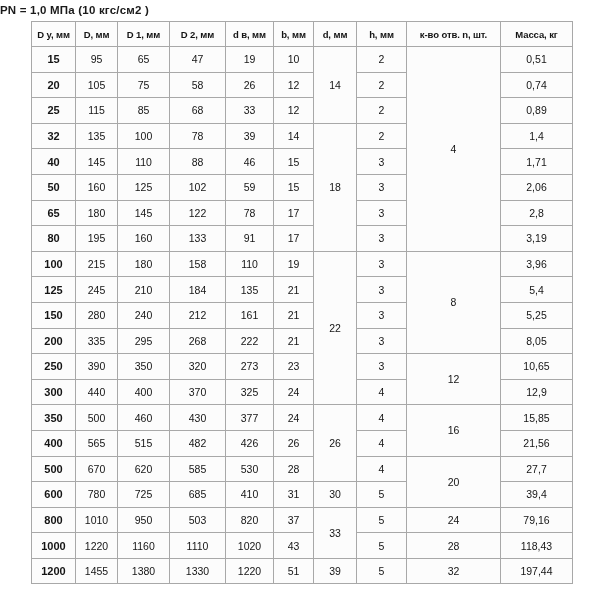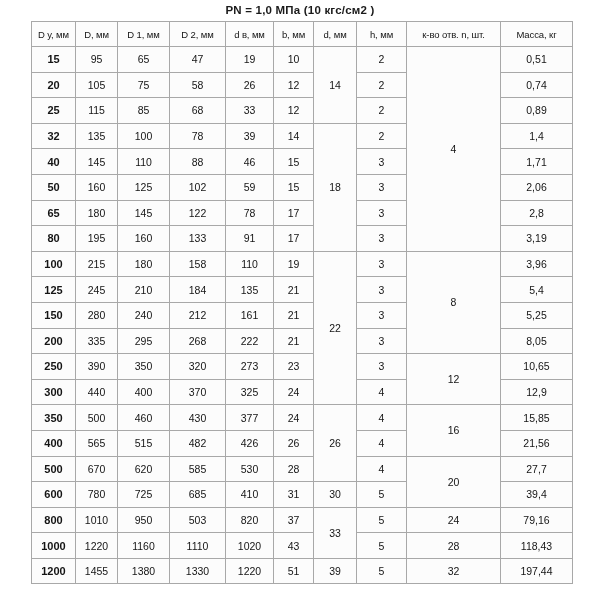--- a/index.html
+++ b/index.html
@@ -15,21 +15,21 @@
   }
 
   .page {
     width: 600px;
     height: 600px;
     position: relative;
     box-sizing: border-box;
   }
 
   .title {
-    text-align: center;
+    text-align: left;
     font-size: 11.5px;
     font-weight: bold;
     color: #1a1a1a;
     letter-spacing: 0.2px;
     padding-top: 3px;
     padding-bottom: 4px;
     line-height: 14px;
   }
 
   .table-wrap {
@@ -50,21 +50,21 @@
     vertical-align: middle;
     color: #141414;
     background: #fcfcfc;
     padding: 0;
     overflow: hidden;
     white-space: nowrap;
   }
 
   table.spec thead th {
     font-size: 9.5px;
-    font-weight: normal;
+    font-weight: bold;
     height: 24px;
     line-height: 11px;
     letter-spacing: -0.1px;
     background: #fcfcfc;
   }
 
   table.spec tbody td {
     font-size: 10.5px;
     font-weight: normal;
     height: 24.6px;

